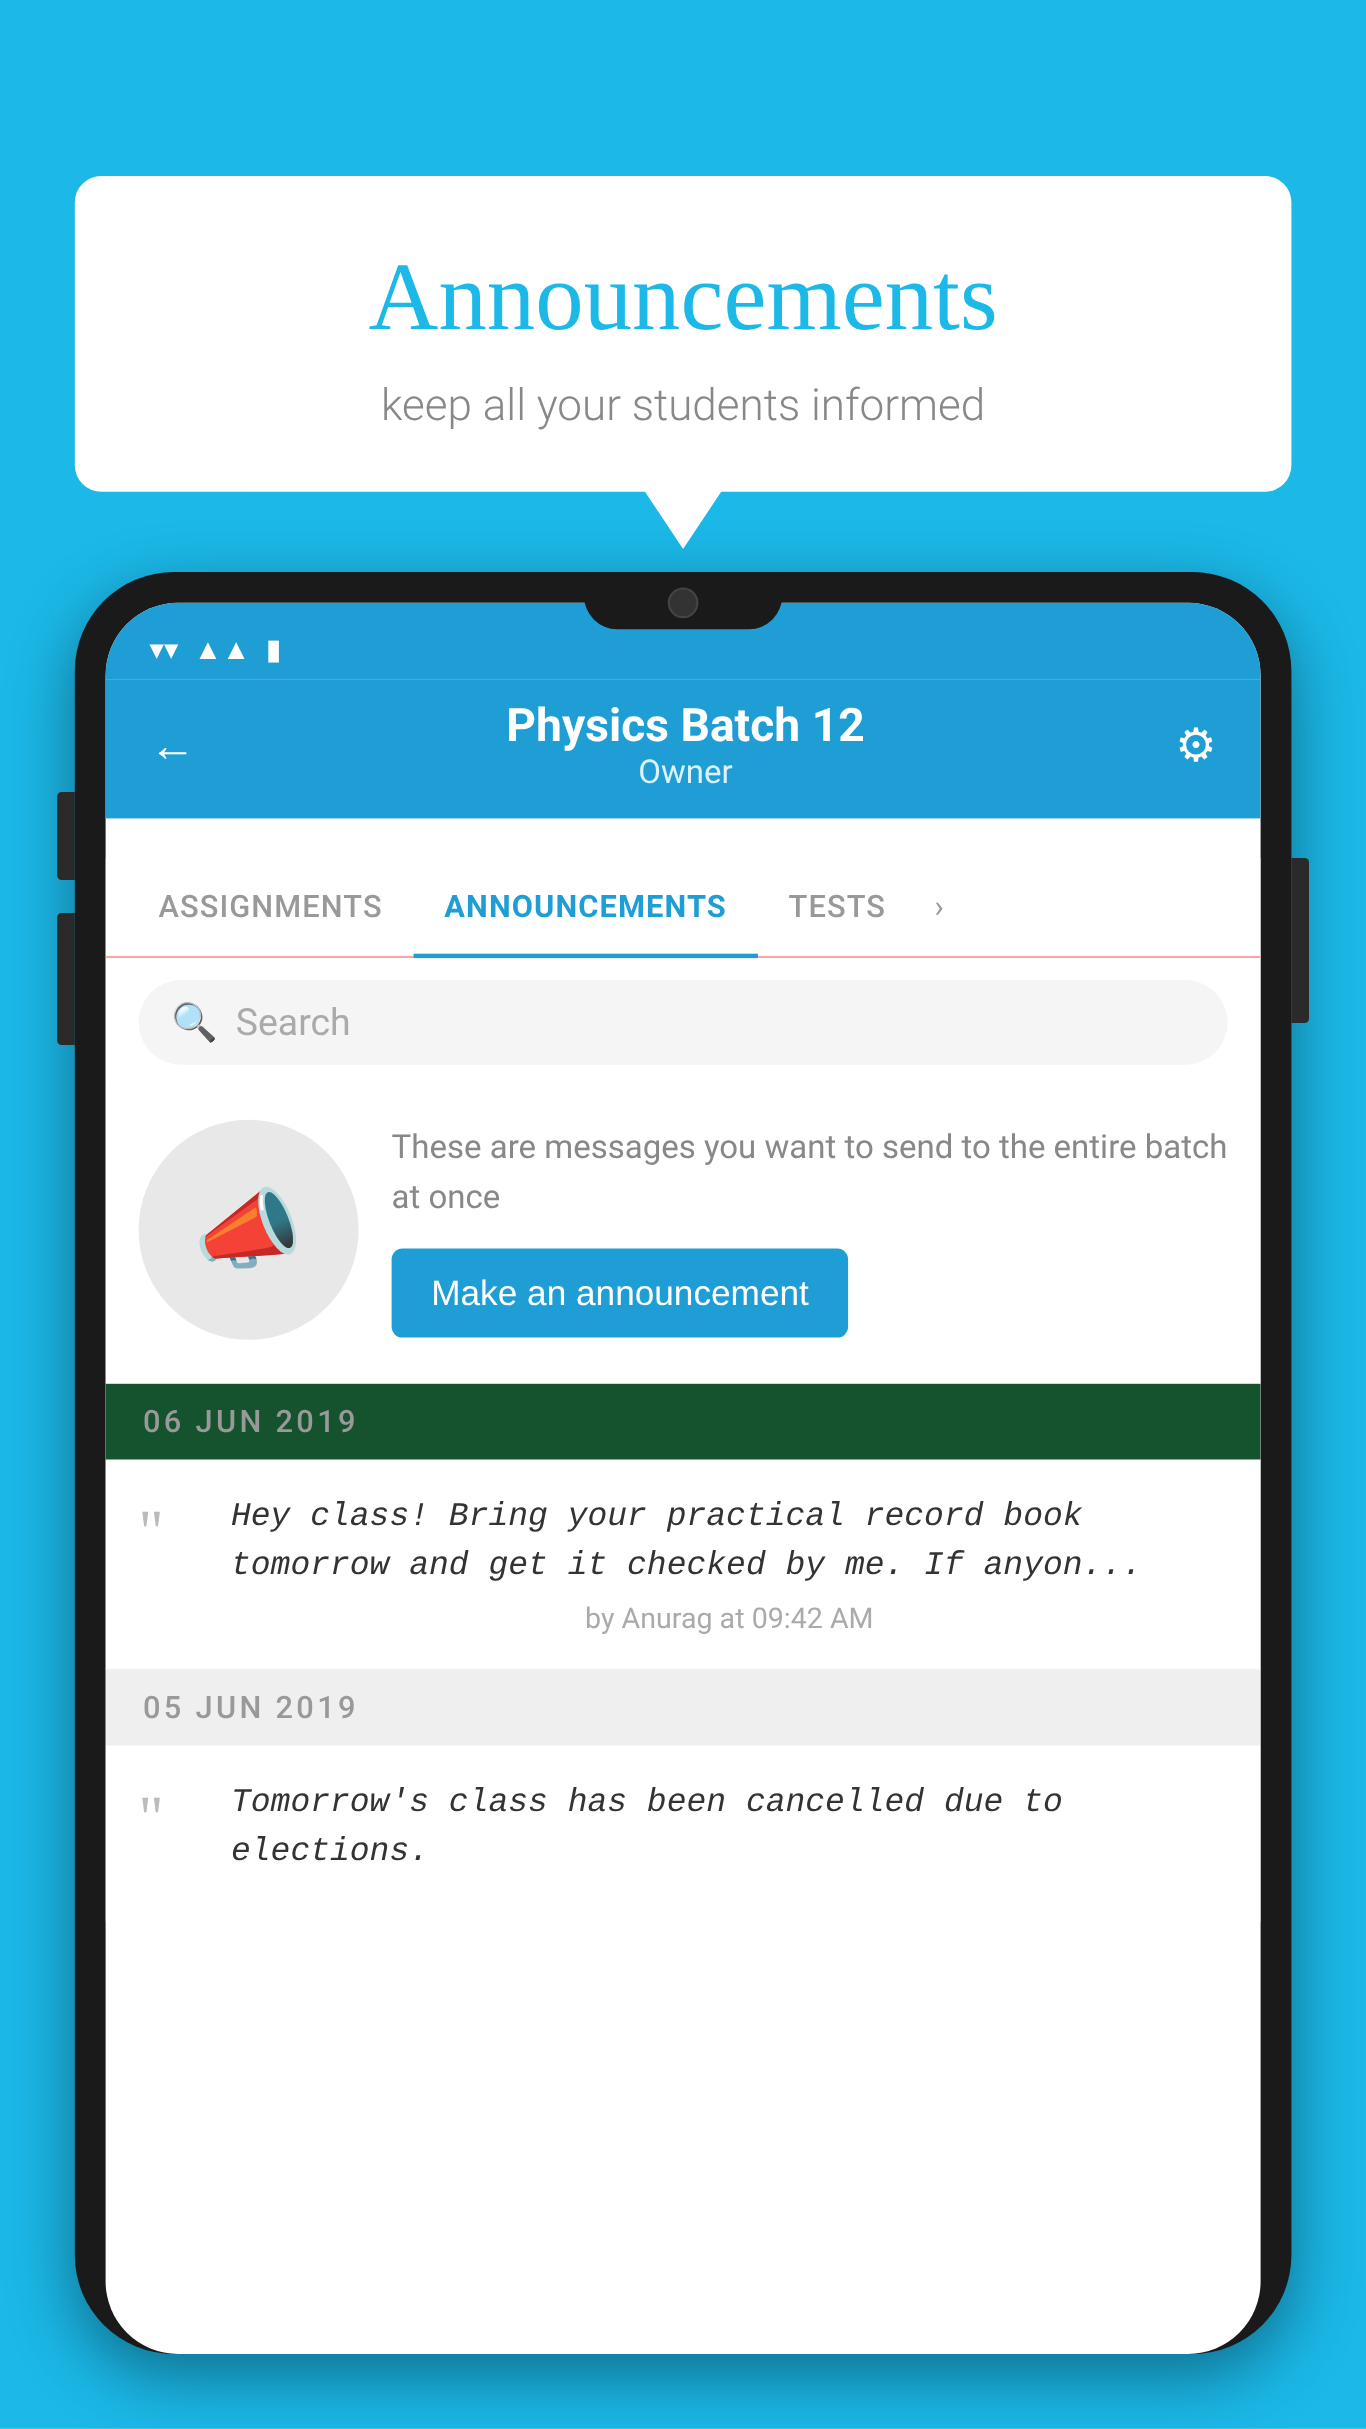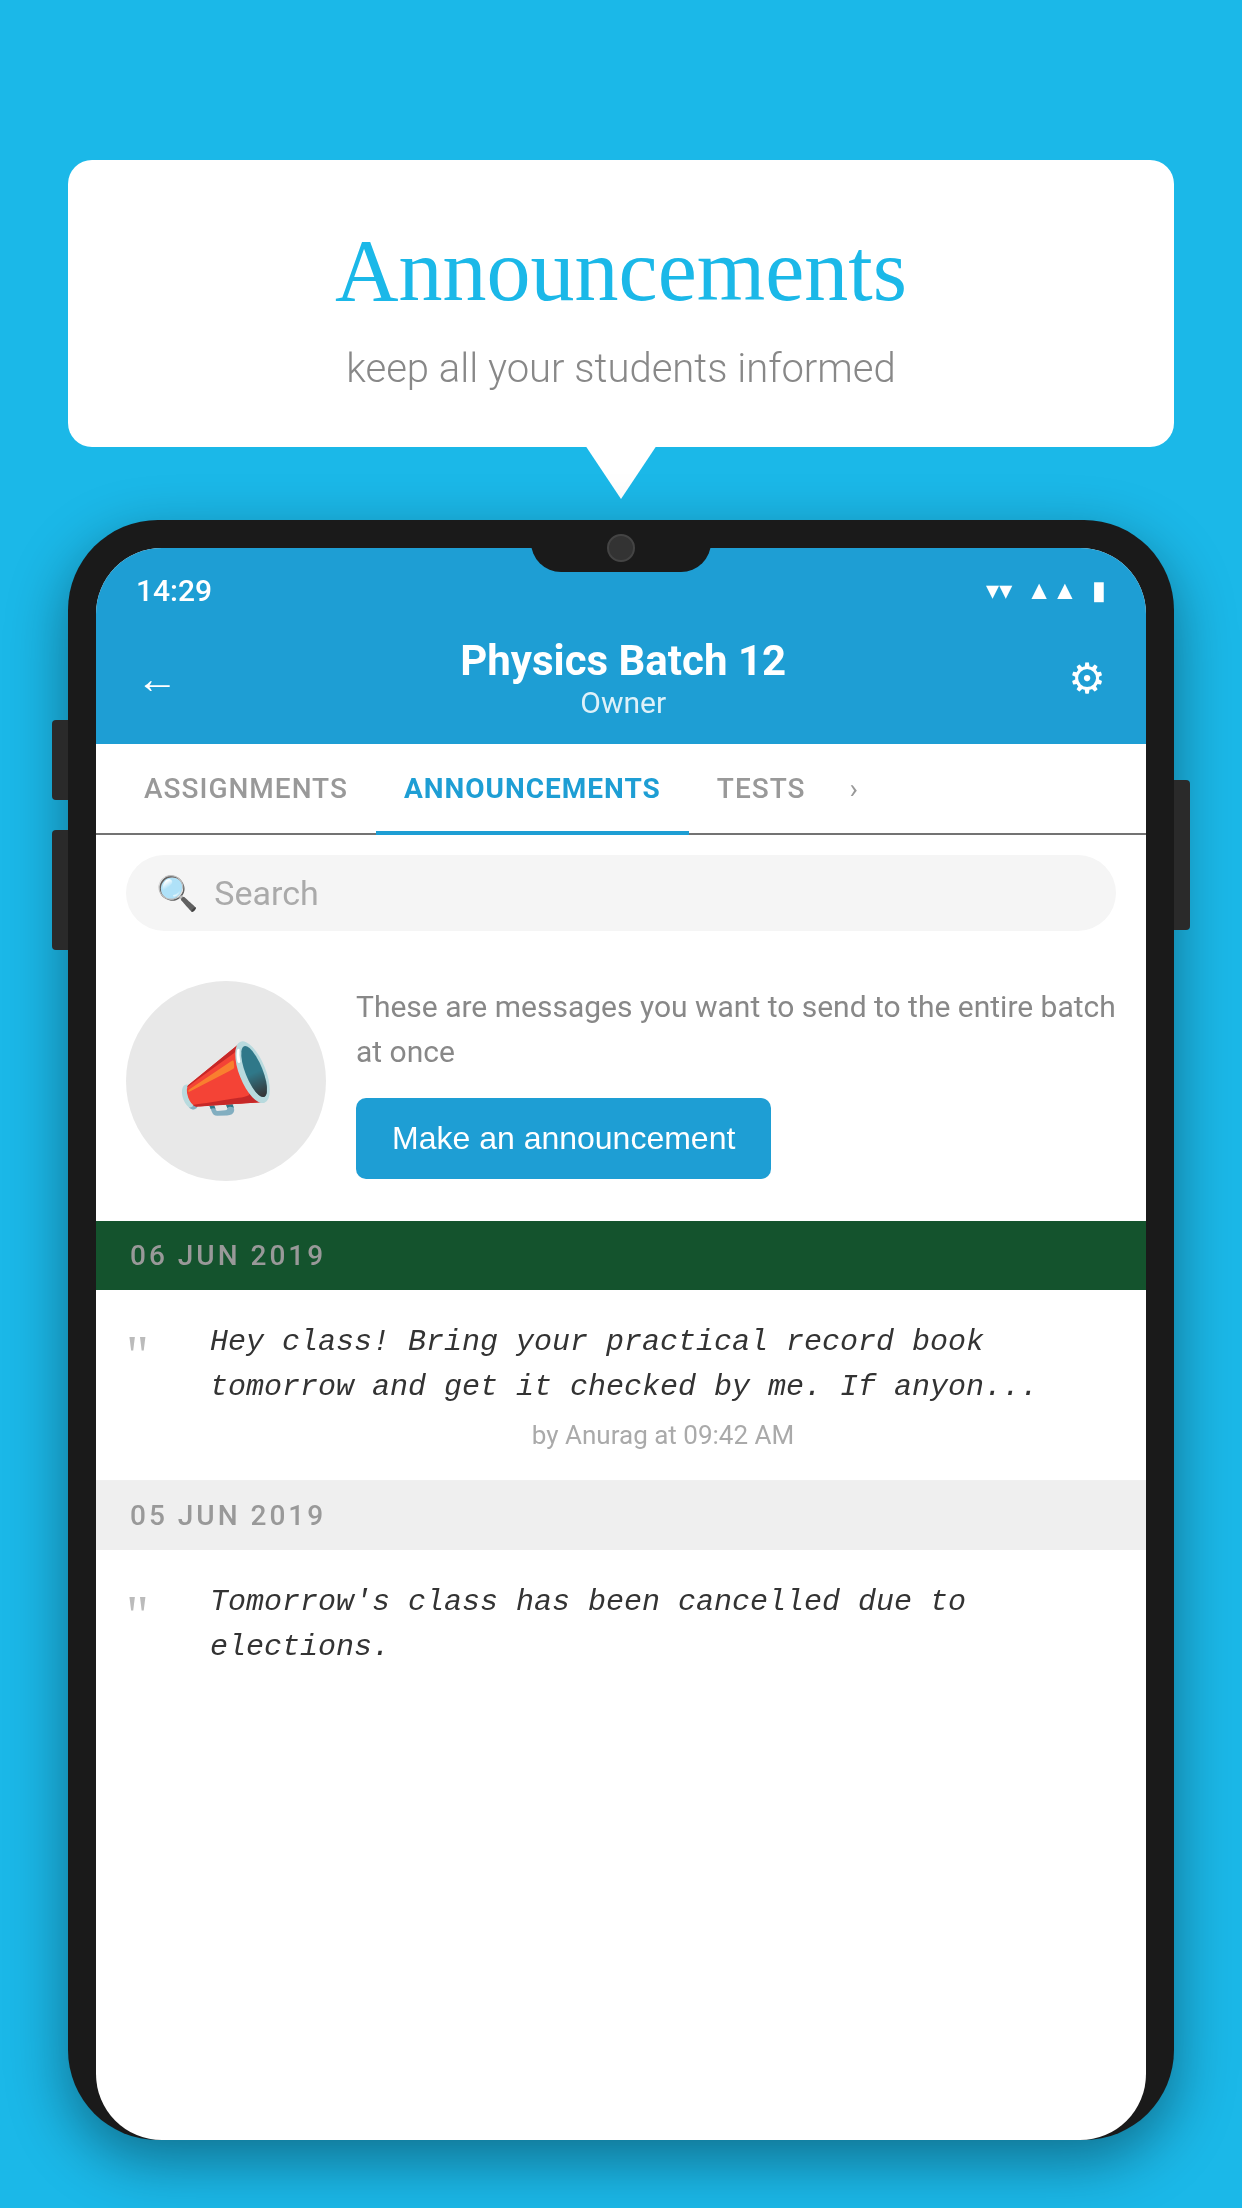--- a/index.html
+++ b/index.html
@@ -200,22 +200,23 @@
     .header-settings {
       color: white;
       font-size: 42px;
       cursor: pointer;
     }
 
     
     .tabs-container {
       background: white;
       display: flex;
-      border-bottom: 2px solid #737373;
+      border-bottom: 2px solid #fca5a5;
       padding: 0 20px;
+      margin-top: 36px;
     }
 
     .tab {
       padding: 28px 28px;
       font-size: 28px;
       font-weight: 500;
       color: #999;
       letter-spacing: 1px;
       cursor: pointer;
       position: relative;
@@ -397,21 +398,20 @@
     <div class="phone-notch">
       <div class="phone-camera"></div>
     </div>
     <div class="phone-btn-left"></div>
     <div class="phone-btn-left2"></div>
     <div class="phone-btn-right"></div>
 
     <div class="phone-inner">
 
       <div class="status-bar">
-        <span class="status-time">14:29</span>
         <div class="status-icons">
           <span class="status-icon">▾▾</span>
           <span class="status-icon">▲▲</span>
           <span class="status-icon">▮</span>
         </div>
       </div>
 
       <div class="app-header">
         <span class="header-back">←</span>
         <div class="header-center">

